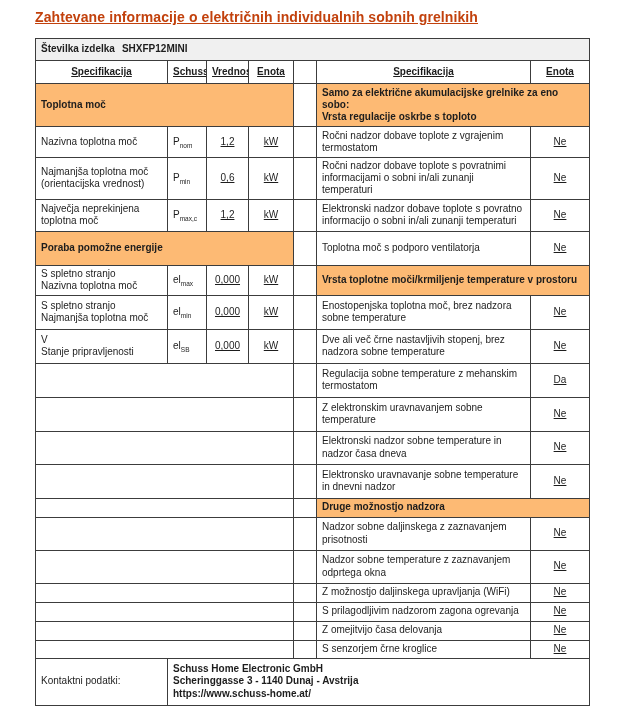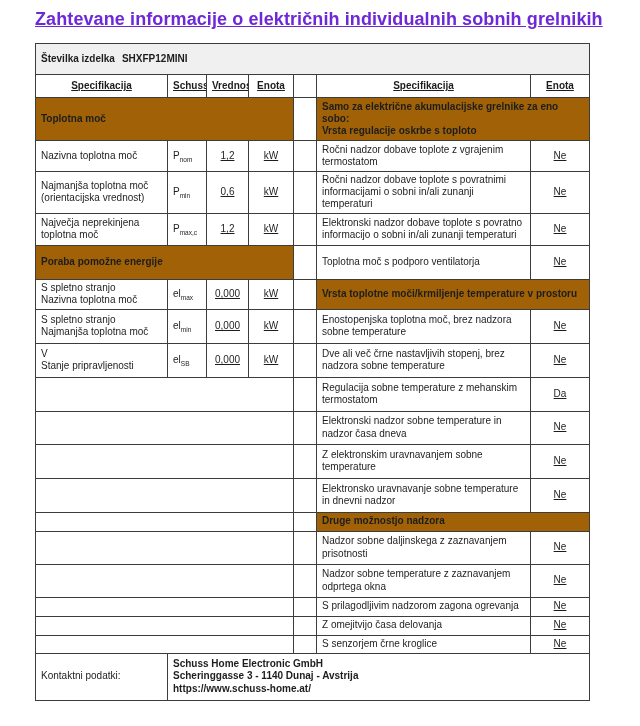--- a/index.html
+++ b/index.html
@@ -6,24 +6,24 @@
     margin: 0; padding: 0;
     width: 640px; height: 726px;
     background: #ffffff;
     font-family: "Liberation Sans", sans-serif;
     color: #1d1d1d;
     overflow: hidden;
   }
   .page { padding: 9px 0 0 35px; }
 
   .doc-title {
-    font-size: 18px;
+    font-size: 14px;
     font-weight: bold;
     text-decoration: underline;
-    color: #6d28d9;
+    color: #c2410c;
     margin: 0 4px 13px 0;
     letter-spacing: 0.1px;
   }
 
   table.fiche {
     border-collapse: collapse;
     table-layout: fixed;
     width: 554px;
   }
   table.fiche td {
@@ -35,21 +35,21 @@
     overflow: hidden;
   }
   td.gap {
     border-top: none;
     border-bottom: none;
     padding: 0;
     background: #ffffff;
   }
   td.c { text-align: center; text-decoration: underline; }
   td.bold { font-weight: bold; }
-  td.gray { background: #a16207; font-weight: bold; }
+  td.gray { background: #fdba74; font-weight: bold; }
   td.prewrap { white-space: pre-line; }
   td.product { background: #f0f0f0; font-weight: bold; }
   .prod-val { margin-left: 7px; }
   sub.sym { font-size: 6.5px; line-height: 0; }
   .contact-val { line-height: 1.35; font-weight: bold; }
 </style>
 </head>
 <body>
 
 <div class="page">
@@ -61,21 +61,21 @@
       <col style="width:132px">
         <col style="width:39px">
         <col style="width:42px">
         <col style="width:45px">
       <col style="width:23px">
       <col style="width:214px">
         <col style="width:59px">
     </colgroup>
 
     <tbody>
-        <tr style="height:31px">
+        <tr style="height:22px">
       <td colspan="7" class="product">
         <span>Številka izdelka</span><span class="prod-val">SHXFP12MINI</span>
       </td>
     </tr>
 
     <tr style="height:23px">
       <td class="c bold">Specifikacija</td>
       <td class="c bold">Schuss</td>
       <td class="c bold">Vrednost</td>
       <td class="c bold">Enota</td>
@@ -160,37 +160,37 @@
       <td class="c">Ne</td>
     </tr>
 
     <tr style="height:34px">
       <td colspan="4" class="empty"></td>
       <td class="gap"></td>
       <td>Regulacija sobne temperature z mehanskim termostatom</td>
       <td class="c">Da</td>
     </tr>
 
+    <tr style="height:34px">
+      <td colspan="4" class="empty"></td>
+      <td class="gap"></td>
+      <td>Z elektronskim uravnavanjem sobne temperature</td>
+      <td class="c">Ne</td>
+    </tr>
+
     <tr style="height:33px">
       <td colspan="4" class="empty"></td>
       <td class="gap"></td>
       <td>Elektronski nadzor sobne temperature in nadzor časa dneva</td>
       <td class="c">Ne</td>
     </tr>
 
     <tr style="height:34px">
       <td colspan="4" class="empty"></td>
       <td class="gap"></td>
-      <td>Z elektronskim uravnavanjem sobne temperature</td>
-      <td class="c">Ne</td>
-    </tr>
-
-    <tr style="height:34px">
-      <td colspan="4" class="empty"></td>
-      <td class="gap"></td>
       <td>Elektronsko uravnavanje sobne temperature in dnevni nadzor</td>
       <td class="c">Ne</td>
     </tr>
 
     <tr style="height:19px">
       <td colspan="4" class="empty"></td>
       <td class="gap"></td>
       <td colspan="2" class="gray">Druge možnostjo nadzora</td>
     </tr>
 
@@ -201,20 +201,26 @@
       <td class="c">Ne</td>
     </tr>
 
     <tr style="height:33px">
       <td colspan="4" class="empty"></td>
       <td class="gap"></td>
       <td>Nadzor sobne temperature z zaznavanjem odprtega okna</td>
       <td class="c">Ne</td>
     </tr>
 
+    <tr style="height:19px">
+      <td colspan="4" class="empty"></td>
+      <td class="gap"></td>
+      <td>Z možnostjo daljinskega upravljanja (WiFi)</td>
+      <td class="c">Ne</td>
+    </tr>
 
     <tr style="height:19px">
       <td colspan="4" class="empty"></td>
       <td class="gap"></td>
       <td>S prilagodljivim nadzorom zagona ogrevanja</td>
       <td class="c">Ne</td>
     </tr>
 
     <tr style="height:19px">
       <td colspan="4" class="empty"></td>

